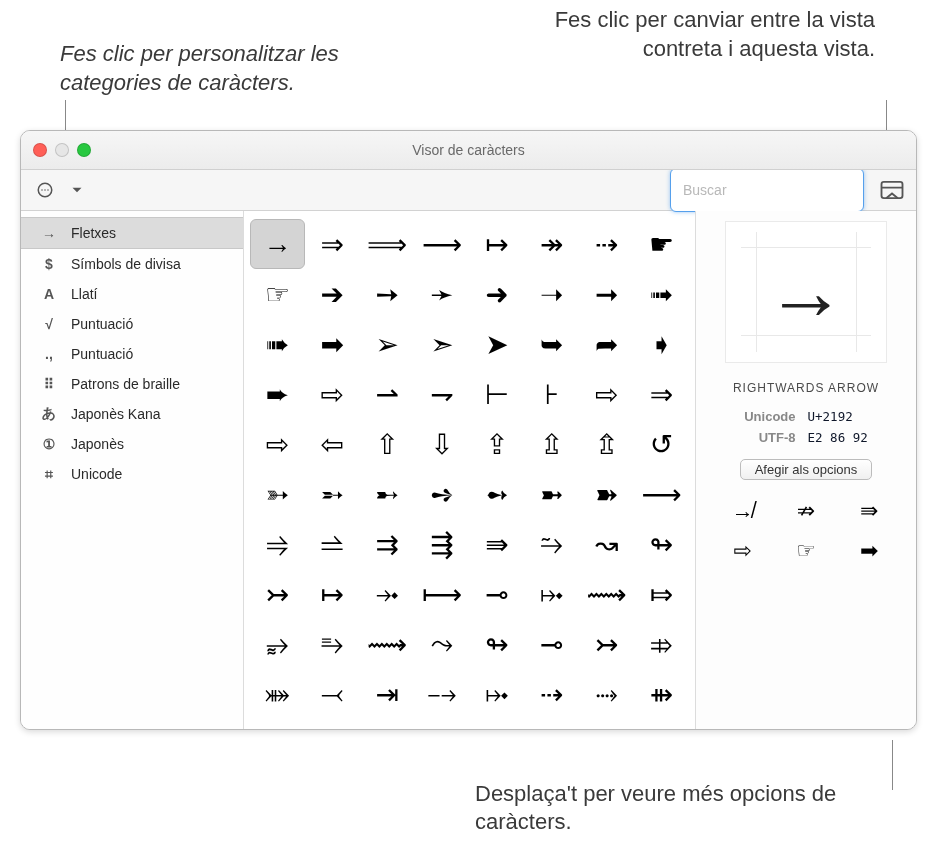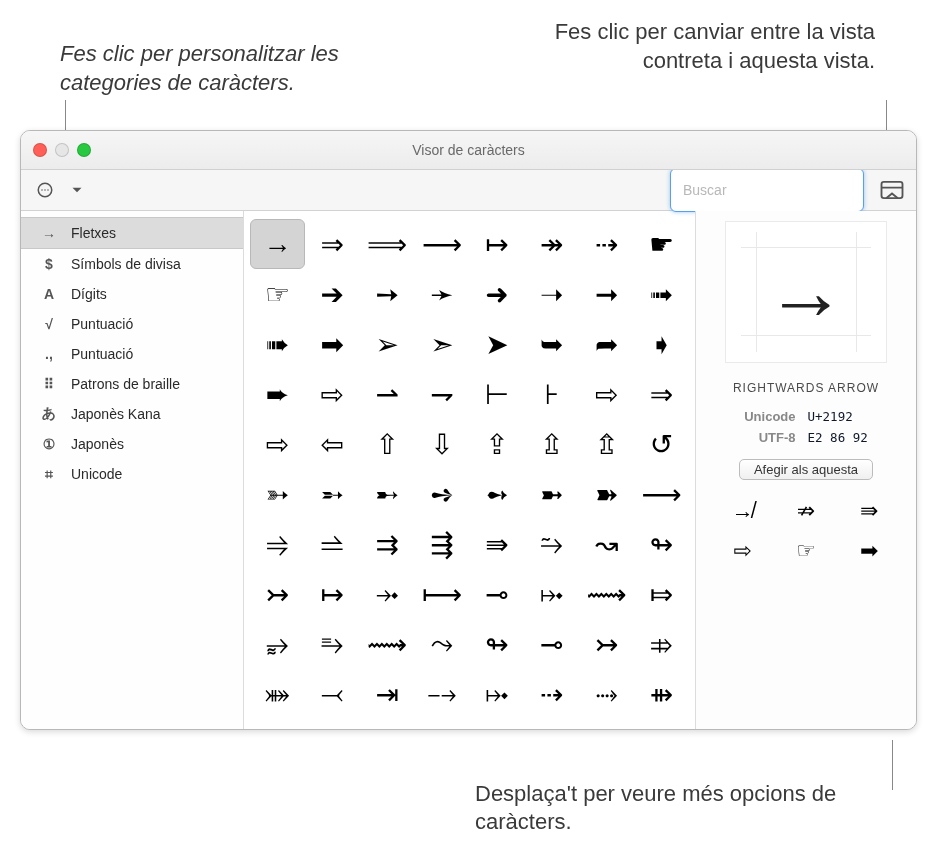--- a/index.html
+++ b/index.html
@@ -13,21 +13,21 @@
     overflow: hidden;
   }
   
   .callout {
     position: absolute;
     font-size: 22px;
     line-height: 1.3;
     color: #3a3a3a;
   }
   .callout.left { left: 60px; top: 40px; width: 340px; text-align: left; font-style: italic; }
-  .callout.right-top { right: 60px; top: 18px; width: 340px; text-align: right; }
+  .callout.right-top { right: 60px; top: 6px; width: 340px; text-align: right; }
   .callout.bottom { right: 60px; bottom: 20px; width: 400px; text-align: left; }
   .lead-line { position: absolute; background: #888; }
 
   
   .window {
     position: absolute;
     left: 20px;
     top: 130px;
     width: 895px;
     height: 598px;
@@ -290,21 +290,21 @@
         <div class="sidebar-item selected">
           <span class="cat-icon">→</span>
           <span>Fletxes</span>
         </div>
         <div class="sidebar-item">
           <span class="cat-icon">$</span>
           <span>Símbols de divisa</span>
         </div>
         <div class="sidebar-item">
           <span class="cat-icon">A</span>
-          <span>Dígits</span>
+          <span>Llatí</span>
         </div>
         <div class="sidebar-item">
           <span class="cat-icon">√</span>
           <span>Puntuació</span>
         </div>
         <div class="sidebar-item">
           <span class="cat-icon">.,</span>
           <span>Puntuació</span>
         </div>
         <div class="sidebar-item">
@@ -414,21 +414,21 @@
       <div class="preview">
         <div class="preview-glyph">→</div>
       </div>
       <div class="char-name">RIGHTWARDS ARROW</div>
       <div class="meta">
         <div class="k">Unicode</div>
         <div class="v">U+2192</div>
         <div class="k">UTF-8</div>
         <div class="v">E2 86 92</div>
       </div>
-      <button class="fav-btn">Afegir als aquesta</button>
+      <button class="fav-btn">Afegir als opcions</button>
       <div class="variants" id="variants">
           <div class="vcell">↛</div>
           <div class="vcell">⇏</div>
           <div class="vcell">⇛</div>
           <div class="vcell">⇨</div>
           <div class="vcell">☞</div>
           <div class="vcell">➡</div>
         </div>
     </div>
   </div>

